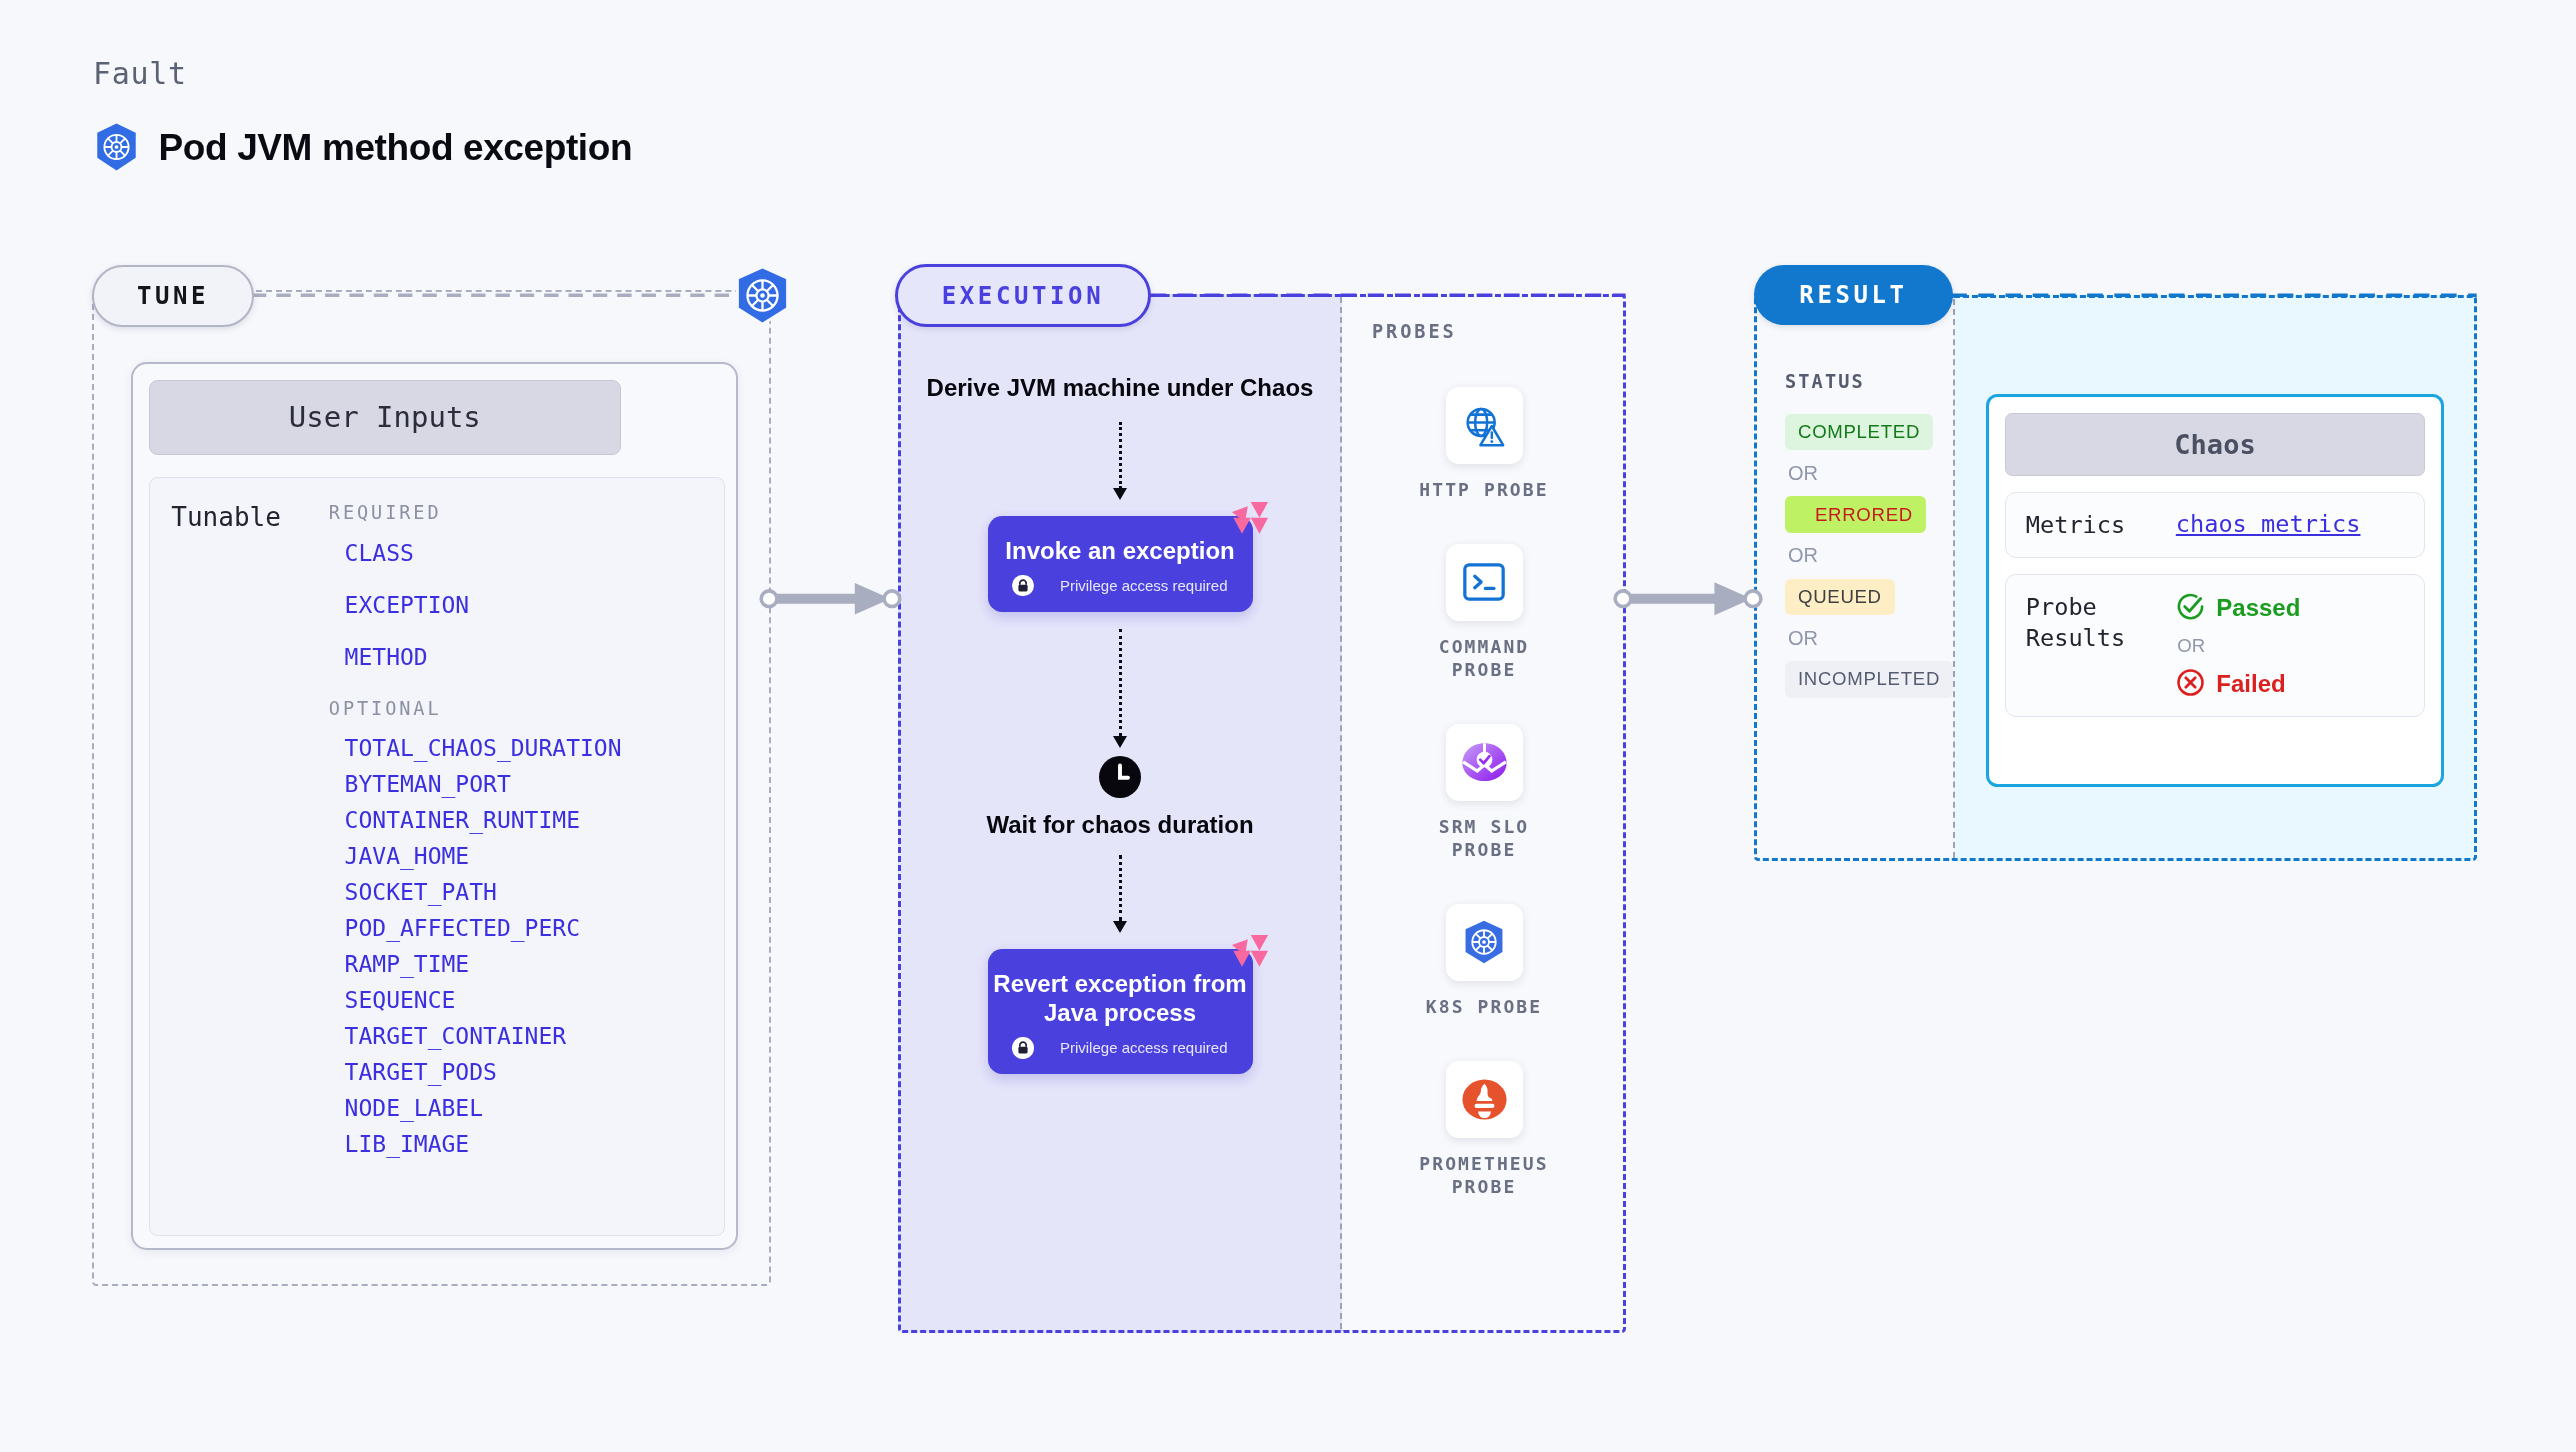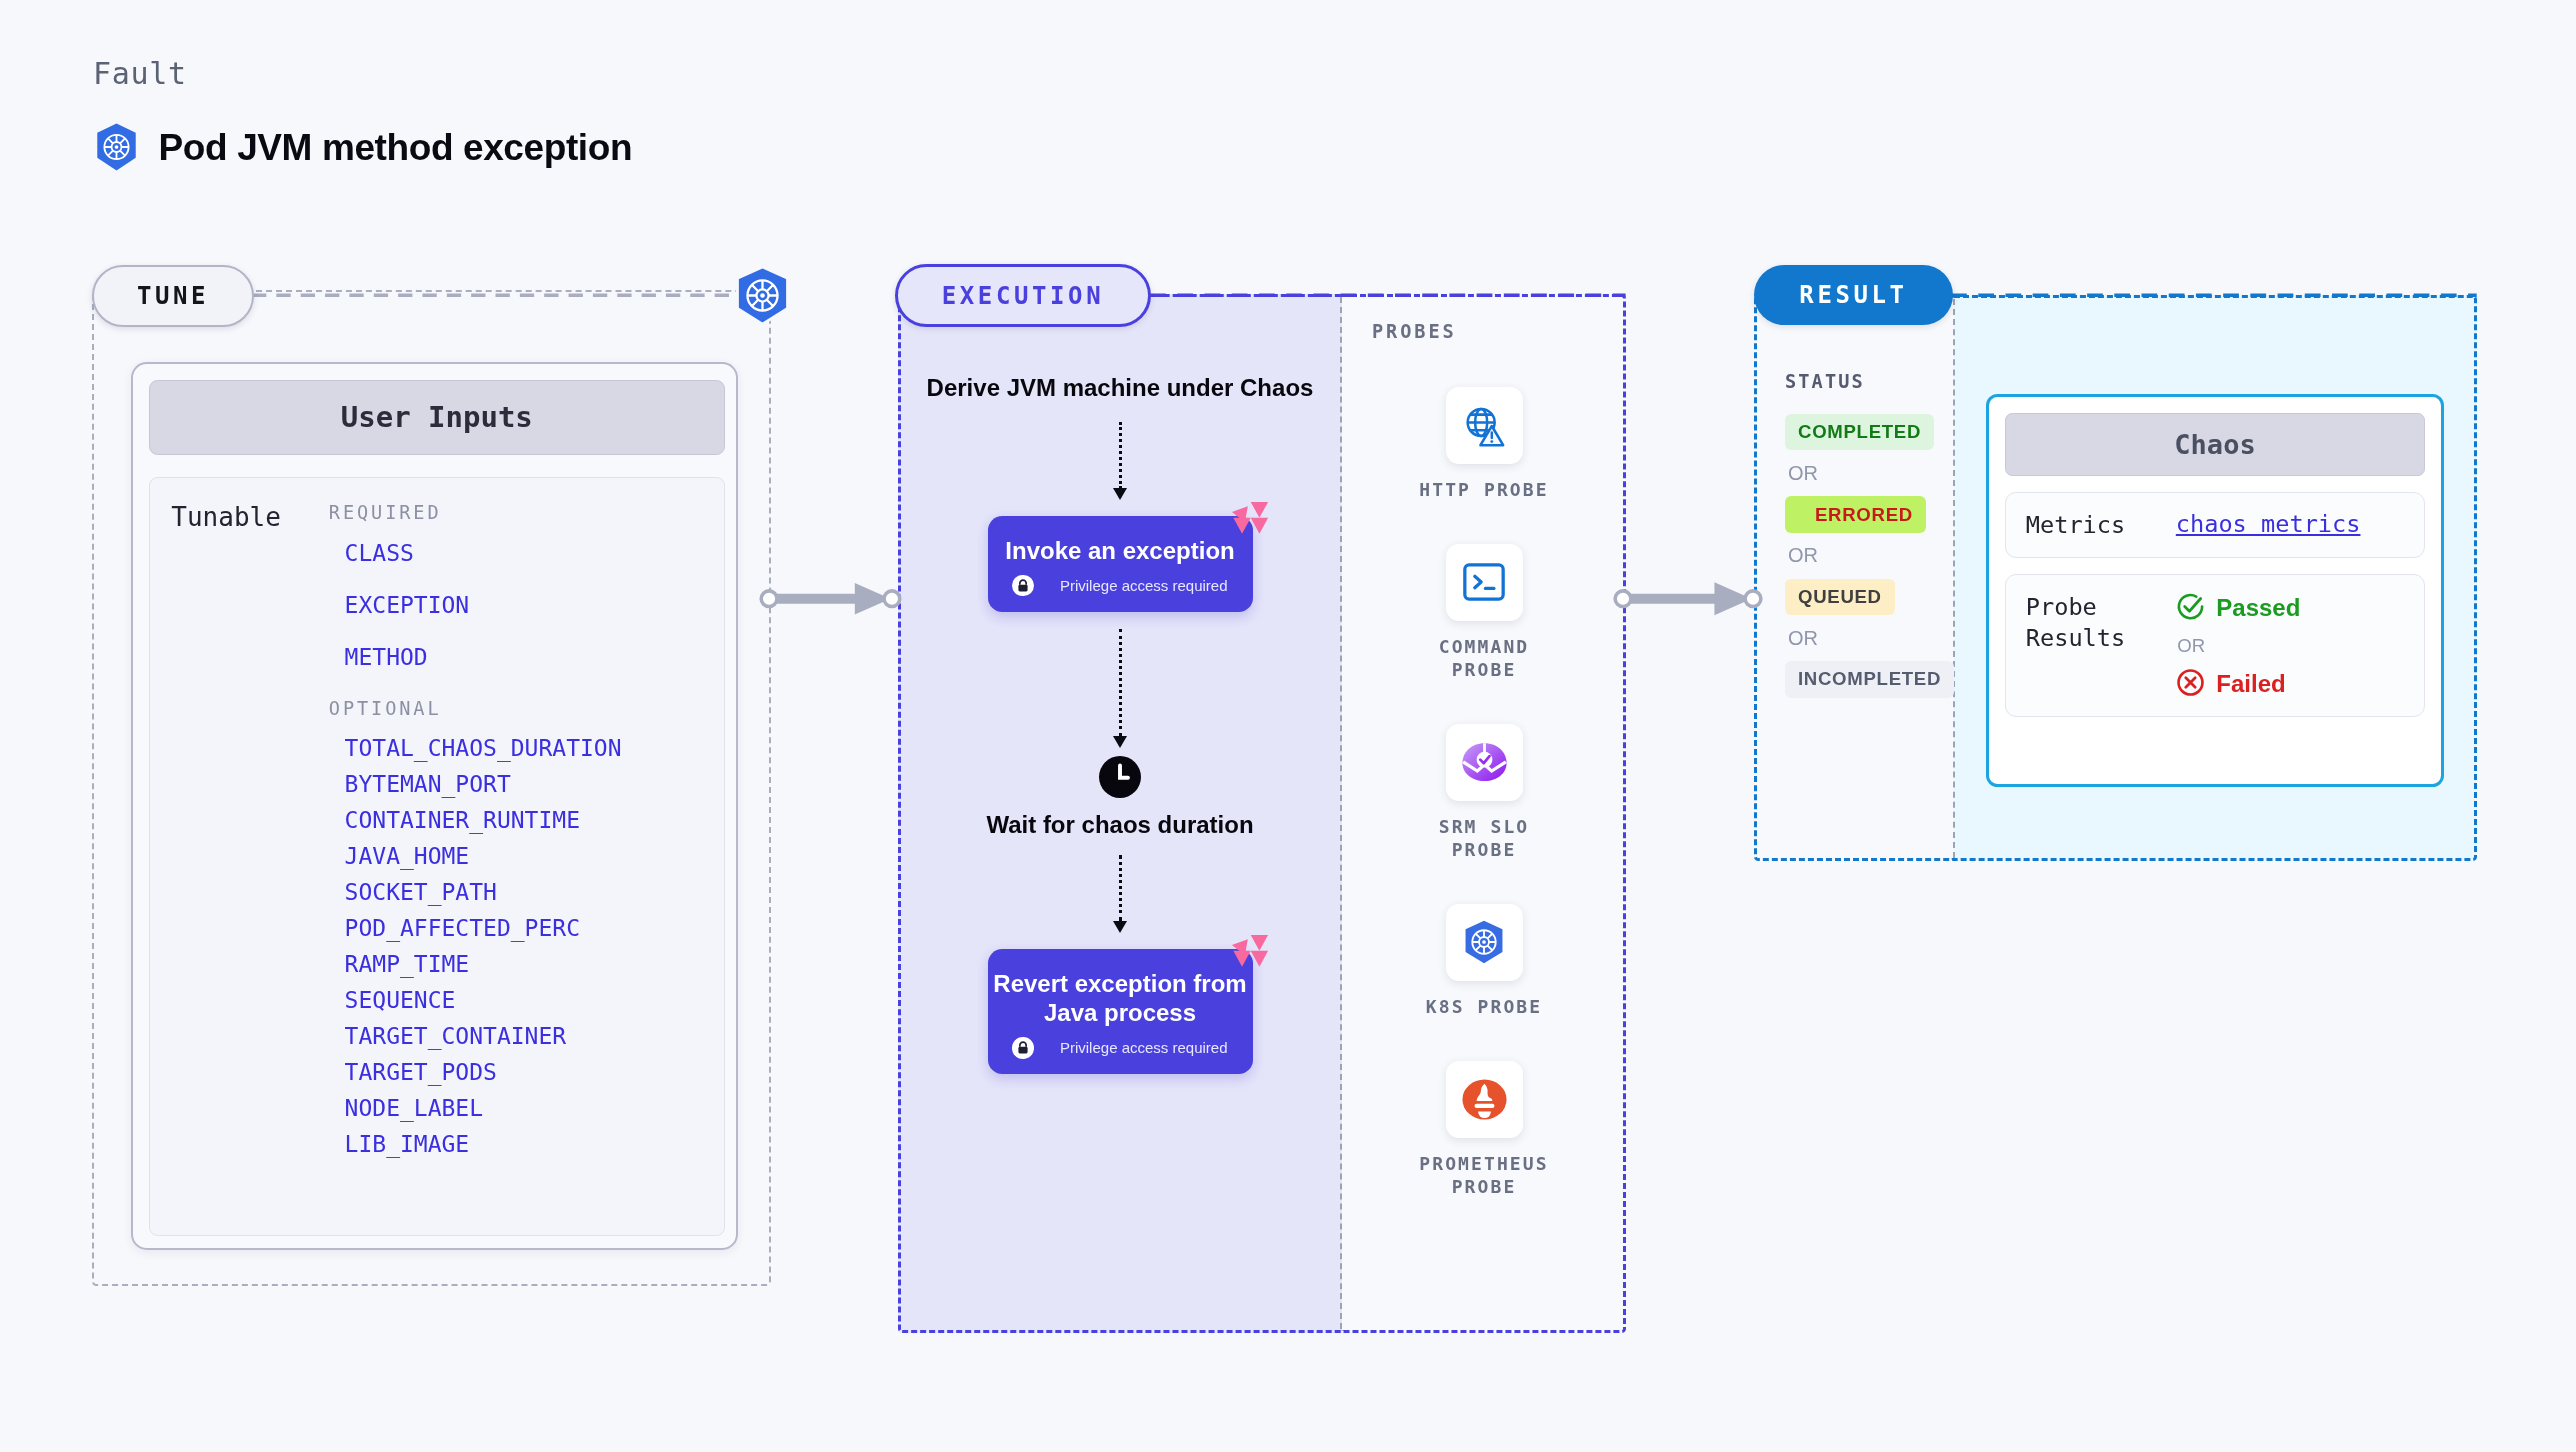--- a/index.html
+++ b/index.html
@@ -48,24 +48,24 @@
   }
   .k8s-badge-line {
     position: absolute; left: 731px; top: 264px; width: 63px; height: 63px; z-index: 45;
   }
   .tune-card {
     position: absolute; left: 131px; top: 362px; width: 607px; height: 888px;
     background: #f8f9fc; border: 2.9px solid #b5b9c9; border-radius: 15.8px;
     box-shadow: 0 2.9px 10px rgba(40,45,80,.07);
   }
   .ui-header {
-    position: absolute; left: 15.8px; top: 15.8px; width: 576px; height: 75px;
+    position: absolute; left: 15.8px; top: 15.8px; width: 472px; height: 75px;
     background: #d7d8e4; border: 1.4px solid #c6c7d6; border-radius: 8.6px;
     display: flex; align-items: center; justify-content: center;
-    font-family: "DejaVu Sans Mono", monospace; font-size: 29px; font-weight: bold; color: #2b2d3c;
+    font-family: "DejaVu Sans Mono", monospace; font-size: 29px; font-weight: normal; color: #2b2d3c;
   }
   .ui-body {
     position: absolute; left: 15.8px; top: 113px; width: 576px; height: 759px;
     background: #f3f5fa; border: 1.4px solid #dfe2ea; border-radius: 8.6px;
     display: flex; padding: 24px 0 0 0;
   }
   .tunable-label {
     width: 179px; padding-left: 21.5px;
     font-family: "DejaVu Sans Mono", monospace; font-size: 26px; color: #22242f;
   }
@@ -161,21 +161,21 @@
     border-left: 2.9px dashed #9da2b4;
   }
   .status-title {
     position: absolute; left: 1785px; top: 371px;
     font-family: "DejaVu Sans Mono", monospace; font-size: 18.6px;
     color: #565c70; letter-spacing: 2.1px; font-weight: bold;
   }
   .status-col { position: absolute; left: 1785px; top: 414px; width: 179px; }
   .badge {
     display: inline-block; border-radius: 6px; padding: 7.2px 13px;
-    font-size: 18.6px; font-weight: bold; letter-spacing: 0.7px;
+    font-size: 18.6px; font-weight: normal; letter-spacing: 0.7px;
   }
   .b-completed { background: #ddf5de; color: #137a18; }
   .b-errored   { background: #bef264; color: #c81a1a; padding-left: 30px; }
   .b-queued    { background: #fdeec5; color: #404040; }
   .b-incompleted { background: #eff0f6; color: #565c70; }
   .or-txt { font-size: 20px; color: #9096ab; margin: 11.5px 0 11.5px 2.9px; }
 
   .output-card {
     position: absolute; left: 1986px; top: 394px; width: 458px; height: 393px;
     background: #fff; border: 3.6px solid #1aa4e0; border-radius: 11.5px; padding: 15.8px;

